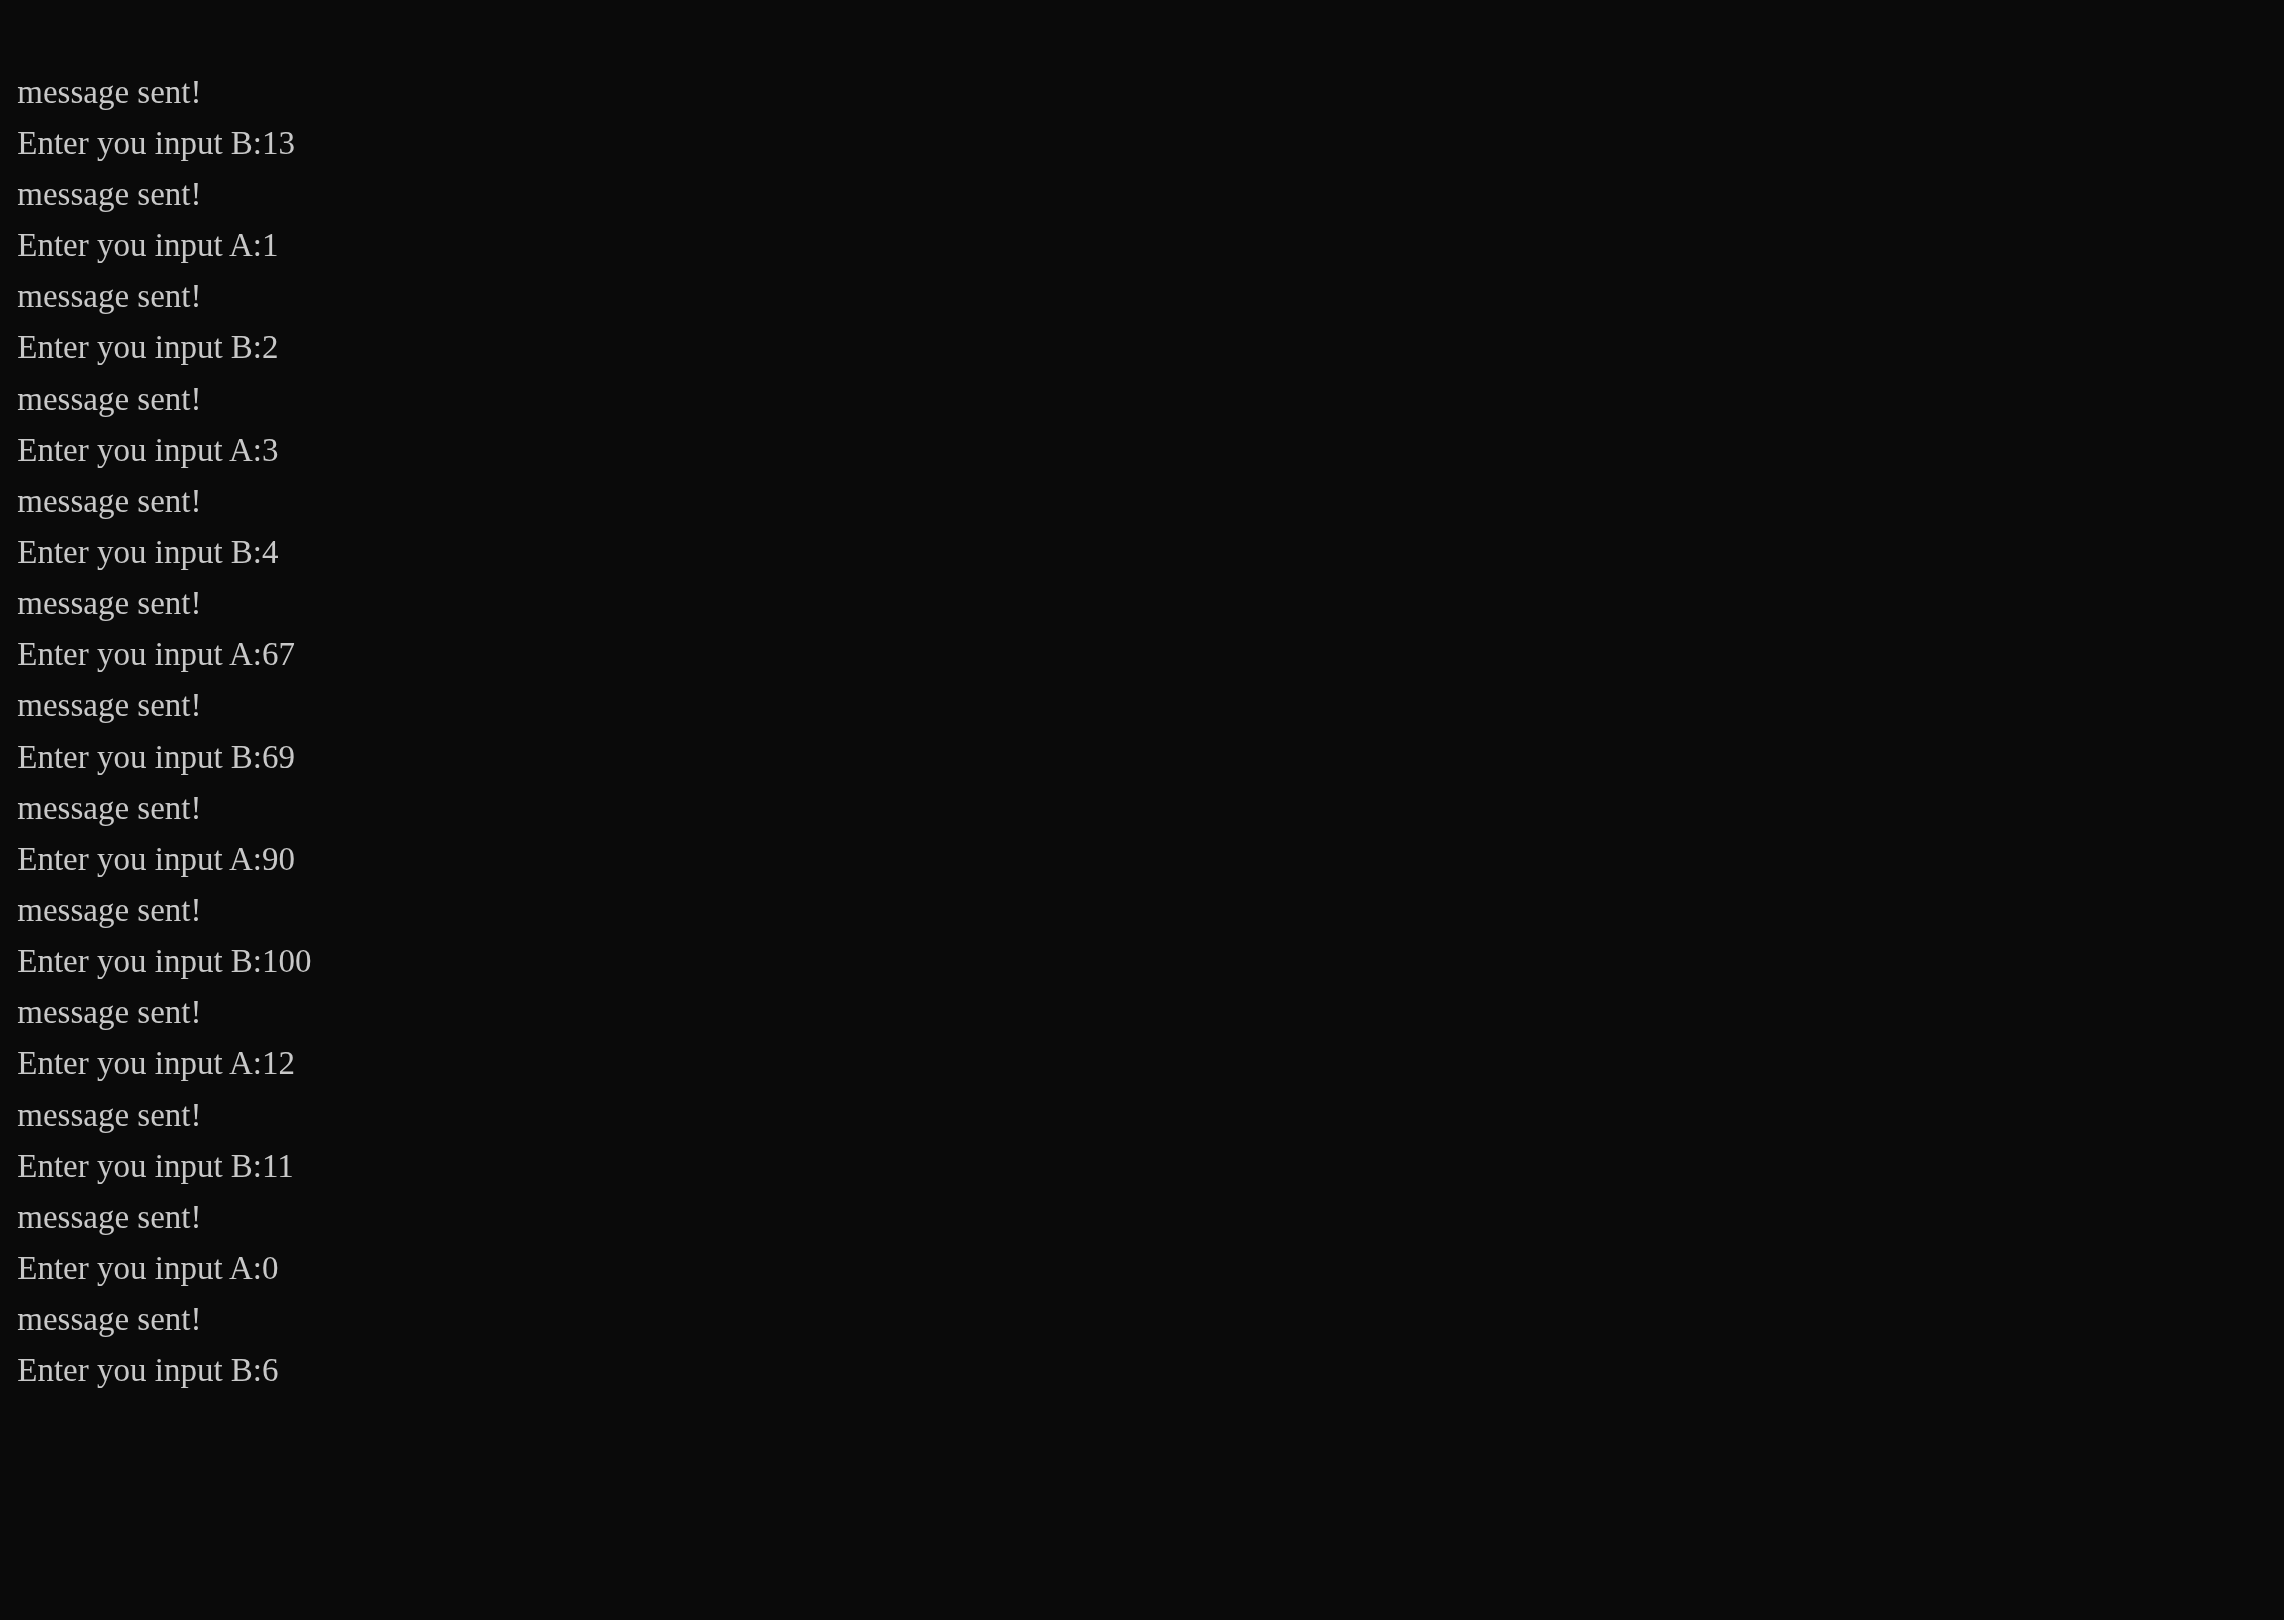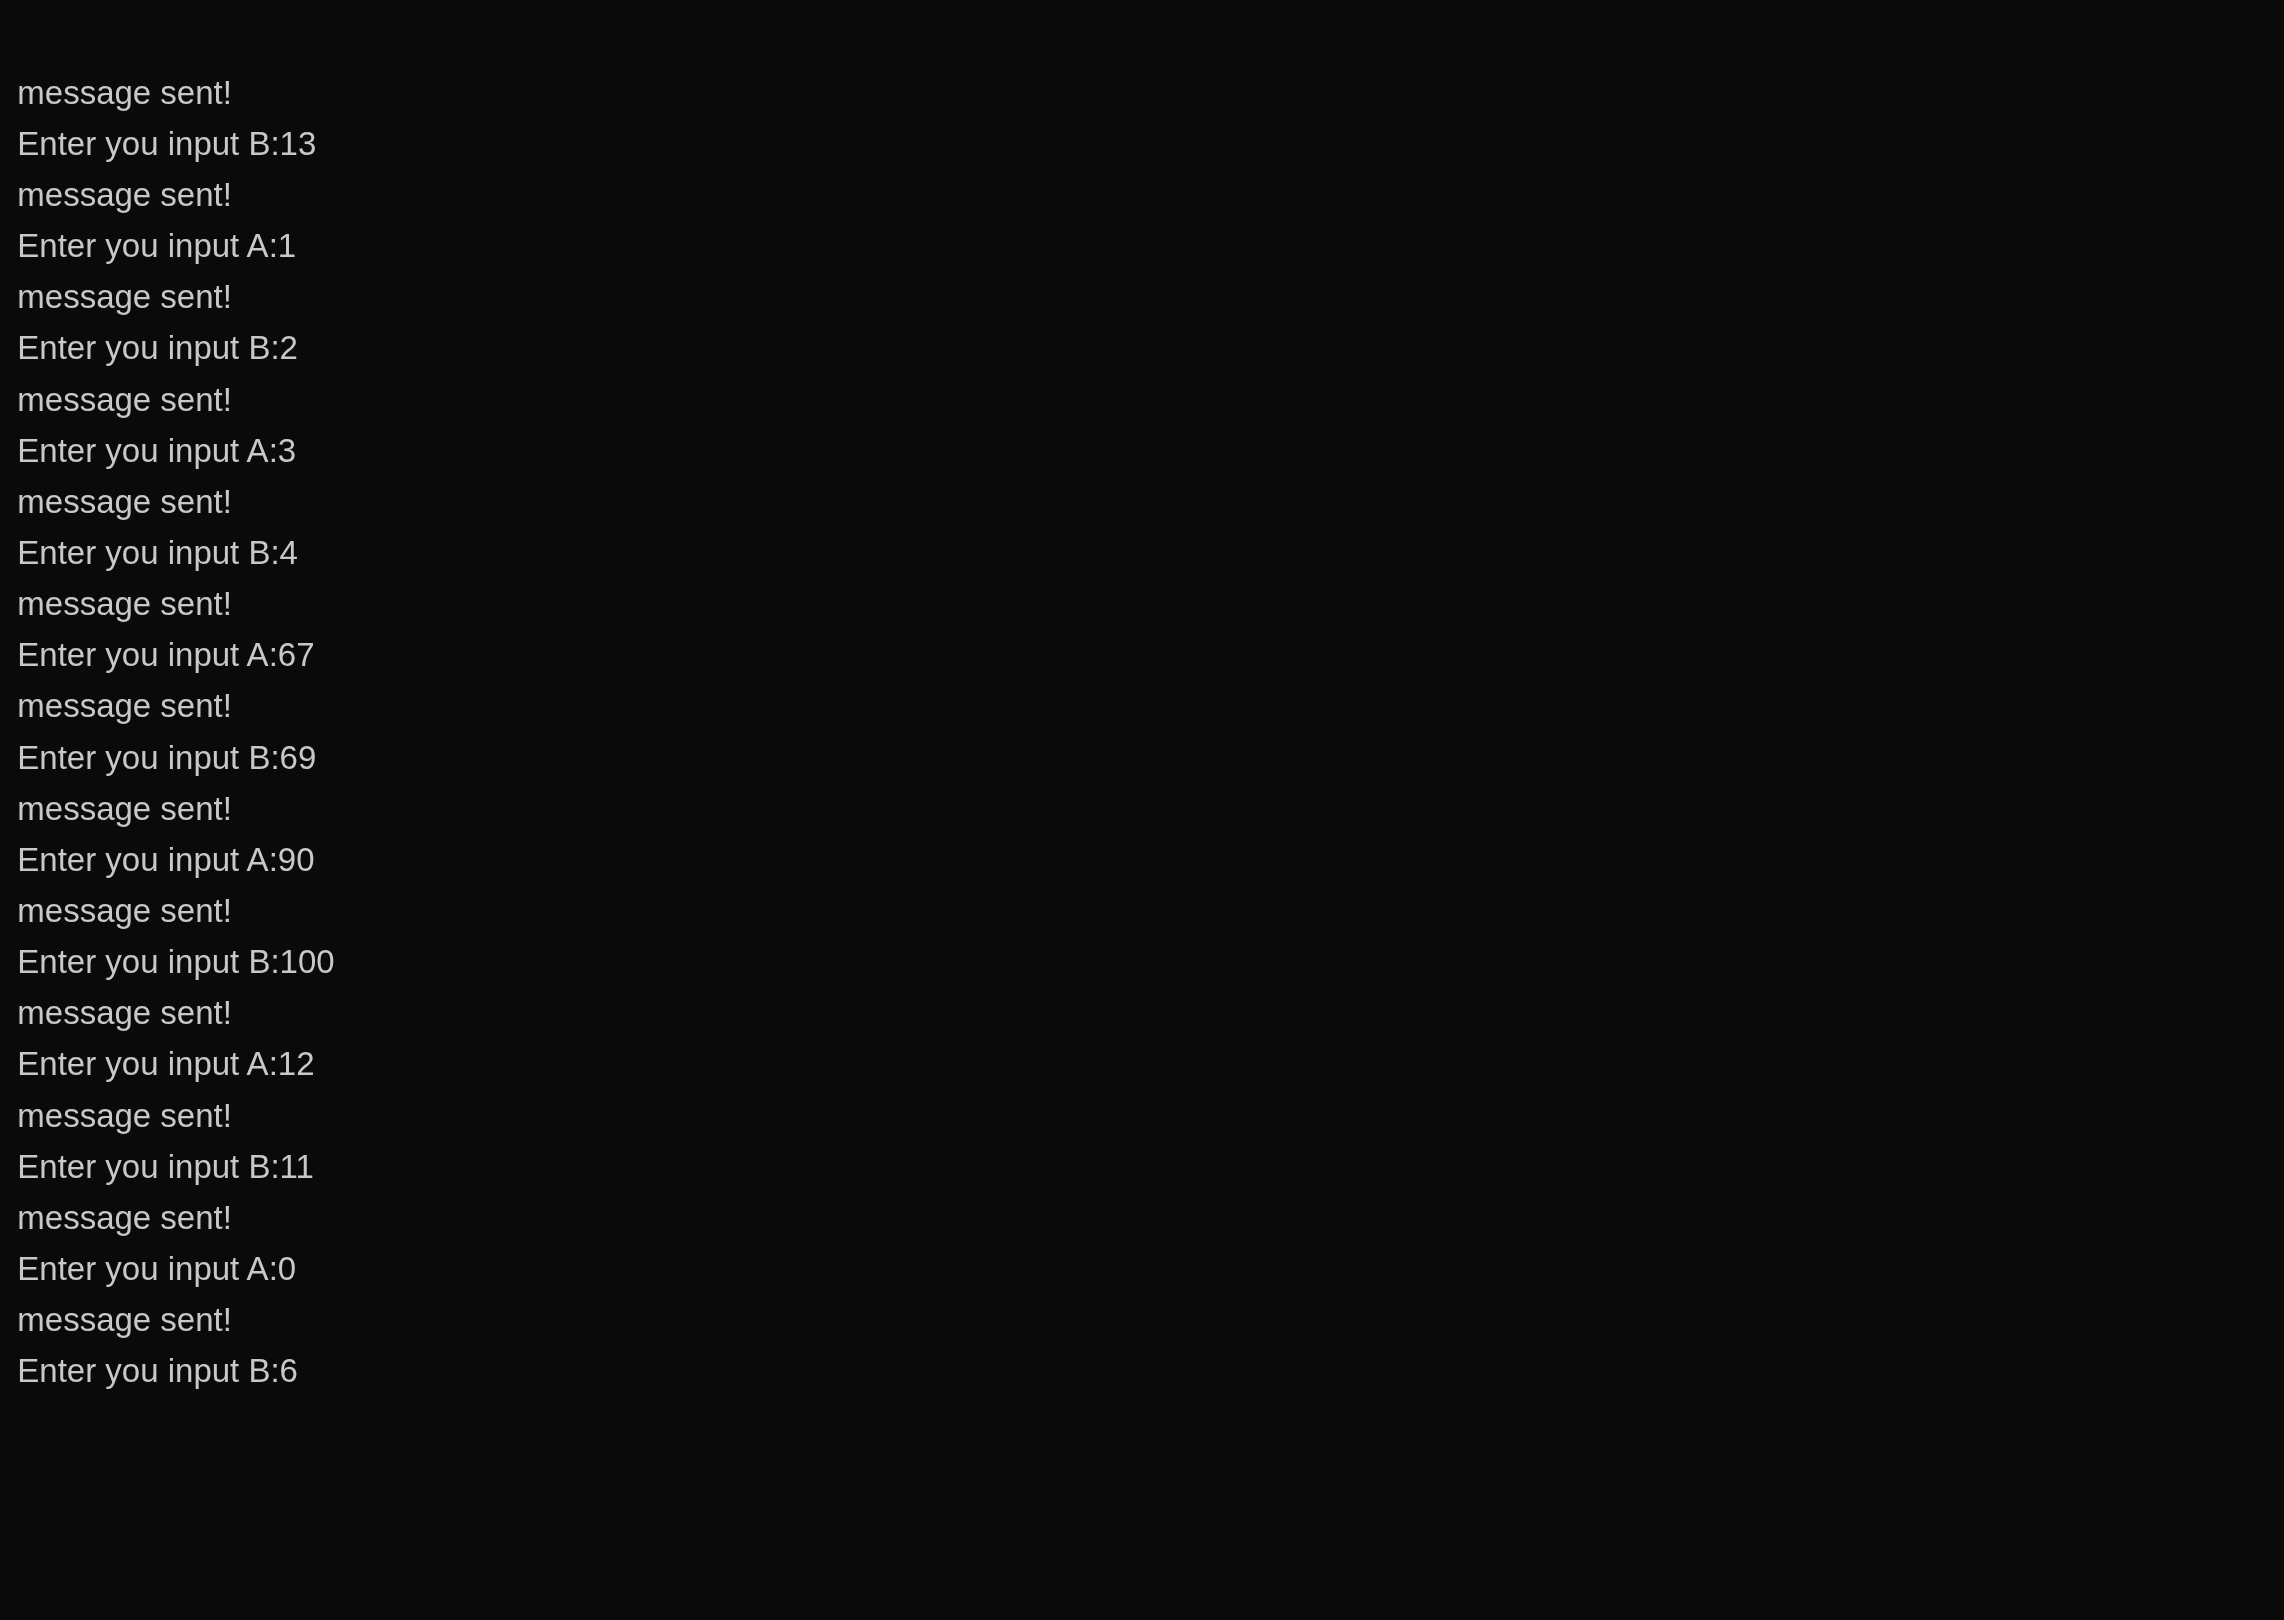--- a/index.html
+++ b/index.html
@@ -16,21 +16,21 @@
       display: flex;
       align-items: flex-start;
       justify-content: flex-start;
     }
 
     .terminal {
       width: 100%;
       height: 100%;
       background-color: #0a0a0a;
       padding: 15.6px 17.3px;
-      font-family: Liberation Sans, sans-serif;
+      font-family: Liberation Serif, serif;
       font-size: 33px;
       line-height: 1.55;
       color: #c8c8c8;
       white-space: pre;
     }
 
     .line {
       display: block;
     }
   </style>

